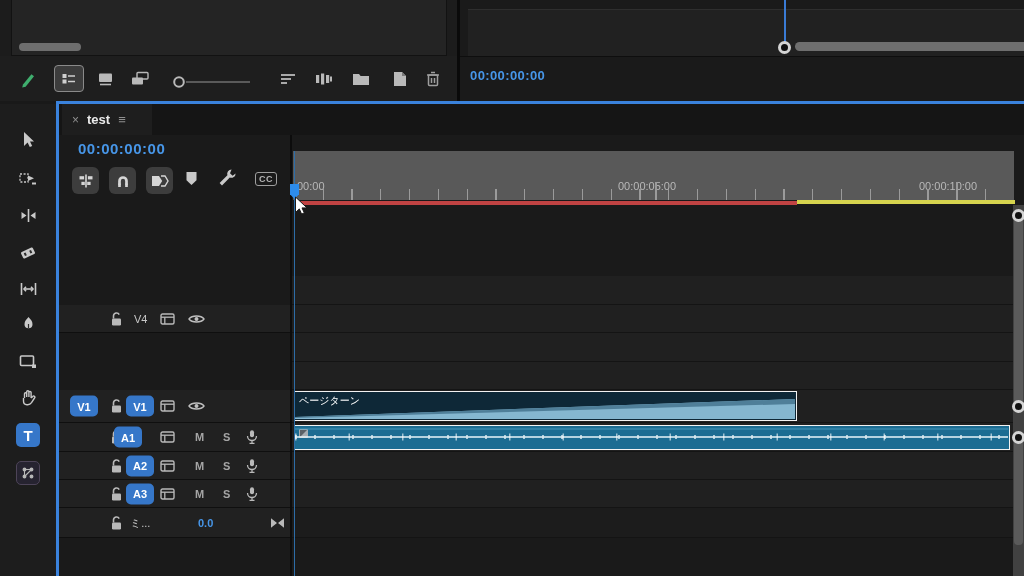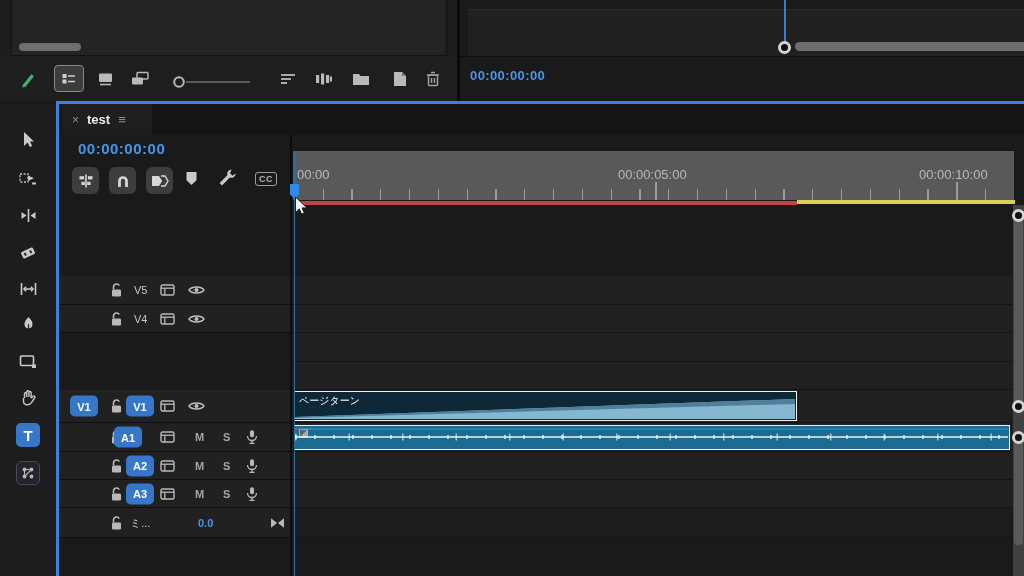--- a/index.html
+++ b/index.html
@@ -53,21 +53,21 @@
   #tab-menu{color:#8f8f8f;font-size:13px;}
   #tl-timecode{left:19px;top:36px;font-size:15px;font-weight:bold;color:var(--timecode-blue);letter-spacing:.5px;}
   .tlbtn{position:absolute;top:63px;width:27px;height:27px;background:#3d3d3d;border-radius:6px;display:flex;align-items:center;justify-content:center;}
   .tlico{position:absolute;display:flex;align-items:center;justify-content:center;}
   #cc-badge{border:1.5px solid #9e9e9e;border-radius:3px;font-size:9px;font-weight:bold;color:#b5b5b5;padding:1px 3px;letter-spacing:.5px;}
 
   #header-lane-divider{left:231px;top:31px;width:2px;height:441px;background:#0c0c0c;}
 
   
   #ruler{left:234px;top:47px;width:721px;height:49px;background:var(--ruler-bg);}
-  .ruler-label{position:absolute;top:16px;font-size:13px;color:#b8b8b8;}
+  .ruler-label{position:absolute;top:29px;font-size:11px;color:#b8b8b8;}
   #ruler-ticks{position:absolute;left:2px;bottom:0;width:717px;height:11px;
     background:repeating-linear-gradient(90deg,transparent 0 27.5px,#9b9b9b 27.5px 28.8px);}
   .majortick{position:absolute;bottom:0;width:1.5px;height:18px;background:#9b9b9b;}
   #render-red{left:235px;top:97px;width:503px;height:4px;background:var(--render-red);}
   #render-yellow{left:738px;top:96px;width:218px;height:4px;background:var(--render-yellow);}
 
   
   .trh{position:absolute;left:0;width:231px;background:#212121;border-bottom:1px solid #0f0f0f;}
   .lane{position:absolute;left:233px;width:722px;background:#202020;border-bottom:1px solid #141414;}
   .trh>*{position:absolute;}
@@ -310,42 +310,20 @@
     <span class="ruler-label nowrap" style="left:626px">00:00:10:00</span>
     <div id="ruler-ticks"></div>
     <div class="majortick" style="left:362px"></div>
     <div class="majortick" style="left:663px"></div>
   </div>
   <div class="abs" id="render-red"></div>
   <div class="abs" id="render-yellow"></div>
 
   <div class="abs" id="header-lane-divider"></div>
 
-  <div class="trh" style="top:172px;height:29px">
-    <span class="icv" style="left:51px">
-        <svg width="13" height="15" viewBox="0 0 13 15">
-          <path d="M3.5 7V4.3A3 3 0 0 1 9.2 3.2" fill="none" stroke="#b9b9b9" stroke-width="1.6"></path>
-          <rect x="2" y="7" width="9" height="7" rx="1.2" fill="#b9b9b9"></rect>
-        </svg>
-      </span>
-    <span class="tname" style="left:75px">V5</span>
-    <span class="icv" style="left:101px">
-        <svg width="15" height="12" viewBox="0 0 15 12">
-          <rect x="1" y="1" width="13" height="10" rx="1.5" fill="none" stroke="#b9b9b9" stroke-width="1.4"></rect>
-          <line x1="1" y1="4.2" x2="14" y2="4.2" stroke="#b9b9b9" stroke-width="1.3"></line>
-          <line x1="4.8" y1="4.2" x2="4.8" y2="11" stroke="#b9b9b9" stroke-width="1.3"></line>
-        </svg>
-      </span>
-    <span class="icv" style="left:129px">
-        <svg width="17" height="11" viewBox="0 0 17 11">
-          <path d="M1 5.5C4 1.5 13 1.5 16 5.5 13 9.5 4 9.5 1 5.5Z" fill="none" stroke="#bfbfbf" stroke-width="1.4"></path>
-          <circle cx="8.5" cy="5.5" r="2" fill="#bfbfbf"></circle>
-        </svg>
-      </span>
-  </div>
   <div class="lane" style="top:172px;height:29px"></div>
 
   <div class="trh" style="top:201px;height:28px">
     <span class="icv" style="left:51px">
         <svg width="13" height="15" viewBox="0 0 13 15">
           <path d="M3.5 7V4.3A3 3 0 0 1 9.2 3.2" fill="none" stroke="#b9b9b9" stroke-width="1.6"></path>
           <rect x="2" y="7" width="9" height="7" rx="1.2" fill="#b9b9b9"></rect>
         </svg>
       </span>
     <span class="tname" style="left:75px">V4</span>

